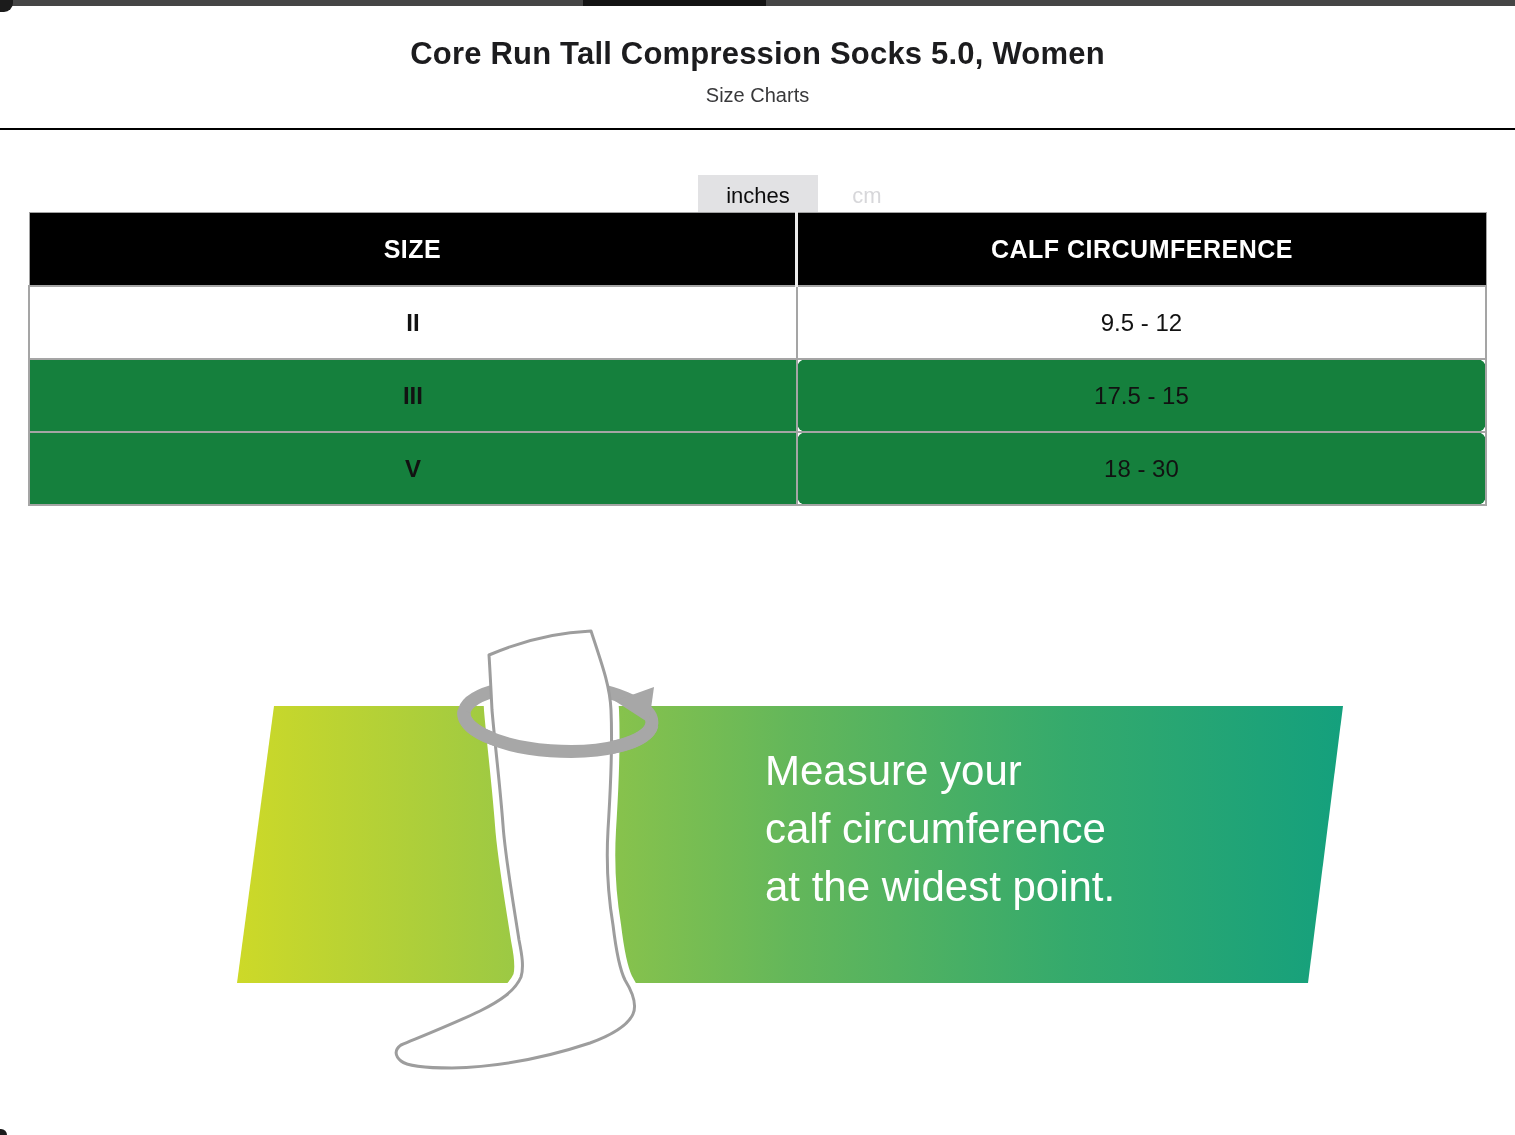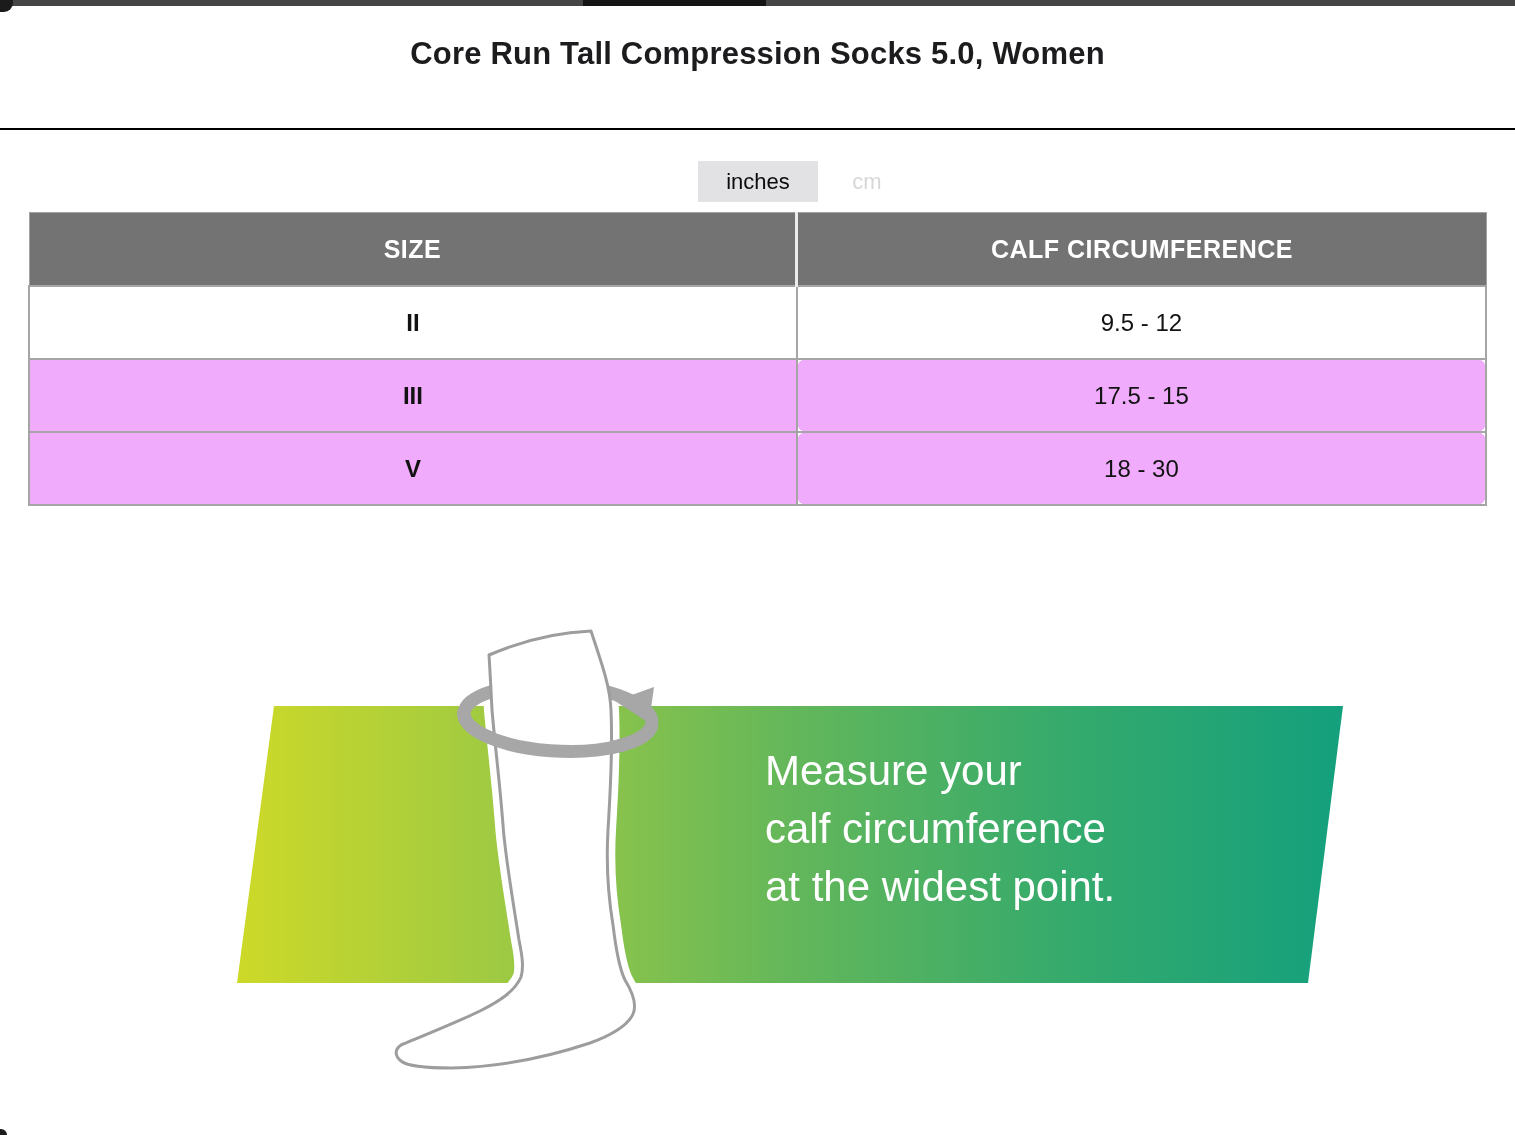--- a/index.html
+++ b/index.html
@@ -10,56 +10,57 @@
   
   .top-bar{position:absolute;top:0;left:0;width:1515px;height:6px;background:#454545;}
   .top-bar-dark-seg{position:absolute;top:0;left:583px;width:183px;height:6px;background:#141414;}
   .corner-notch-tl{position:absolute;top:0;left:0;width:13px;height:12px;background:#1b1b1b;border-radius:0 0 9px 0;}
   .corner-notch-bl{position:absolute;bottom:0;left:0;width:7px;height:6px;background:#1b1b1b;border-radius:0 6px 0 0;}
   
   .header{position:absolute;top:6px;left:0;width:1515px;height:122px;border-bottom:2px solid #000;text-align:center;}
   .page-title{margin:30px 0 12px 0;font-size:31px;font-weight:bold;color:#1c1c1e;letter-spacing:0.2px;}
   .page-subtitle{margin:8px 0 0 0;font-size:20px;font-weight:normal;color:#39393b;}
   
-  .unit-toggle{position:absolute;top:161px;left:698px;height:41px;display:flex;align-items:flex-start;}
+  .unit-toggle{position:absolute;top:175px;left:698px;height:41px;display:flex;align-items:flex-start;}
   .toggle-btn{font-size:22px;line-height:41px;text-align:center;cursor:pointer;}
   .toggle-btn.selected{width:120px;background:#e2e2e4;color:#0c0c0d;}
   .toggle-btn.unselected{width:58px;margin-left:20px;background:transparent;color:#d7d7da;}
   
   .size-table{position:absolute;top:212px;left:28px;width:1459px;border-collapse:collapse;border:1px solid #a2a2a2;}
   .size-table th{
-    background:#737373;color:#fff;font-size:25px;font-weight:bold;letter-spacing:0.5px;
+    background:#000000;color:#fff;font-size:25px;font-weight:bold;letter-spacing:0.5px;
     height:70px;text-align:center;border-bottom:2px solid #a5a5a5;
   }
   .size-table th + th{border-left:3px solid #ececec;}
   .size-table td{
     height:69px;text-align:center;font-size:24px;color:#121212;
     border:2px solid #a5a5a5;
   }
   .size-table td.size-cell{font-weight:bold;width:52.7%;}
   .size-table td.calf-cell{font-weight:normal;width:47.3%;border-radius:9px;}
   .size-table tr.row-even{background:#ffffff;}
-  .size-table tr.row-odd{background:#f0abfc;}
+  .size-table tr.row-odd{background:#15803d;}
   
   .illustration{position:absolute;top:615px;left:0;width:1515px;height:520px;}
   .caption-text{font-family:"Liberation Sans",sans-serif;font-size:42px;fill:#ffffff;}
 </style>
 </head>
 <body>
 
 <div class="screen">
 
   <div class="top-bar">
     <div class="top-bar-dark-seg"></div>
   </div>
   <div class="corner-notch-tl"></div>
   <div class="corner-notch-bl"></div>
 
   <div class="header">
     <h1 class="page-title">Core Run Tall Compression Socks 5.0, Women</h1>
+    <div class="page-subtitle">Size Charts</div>
   </div>
 
   <div class="unit-toggle">
     <div class="toggle-btn selected">inches</div>
     <div class="toggle-btn unselected">cm</div>
   </div>
 
   <table class="size-table">
     <thead>
       <tr>

